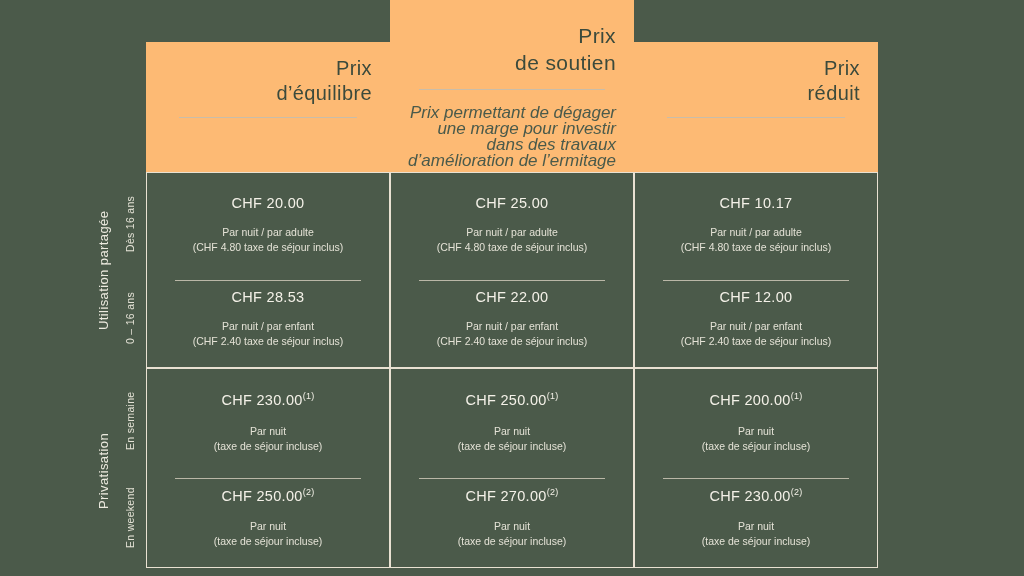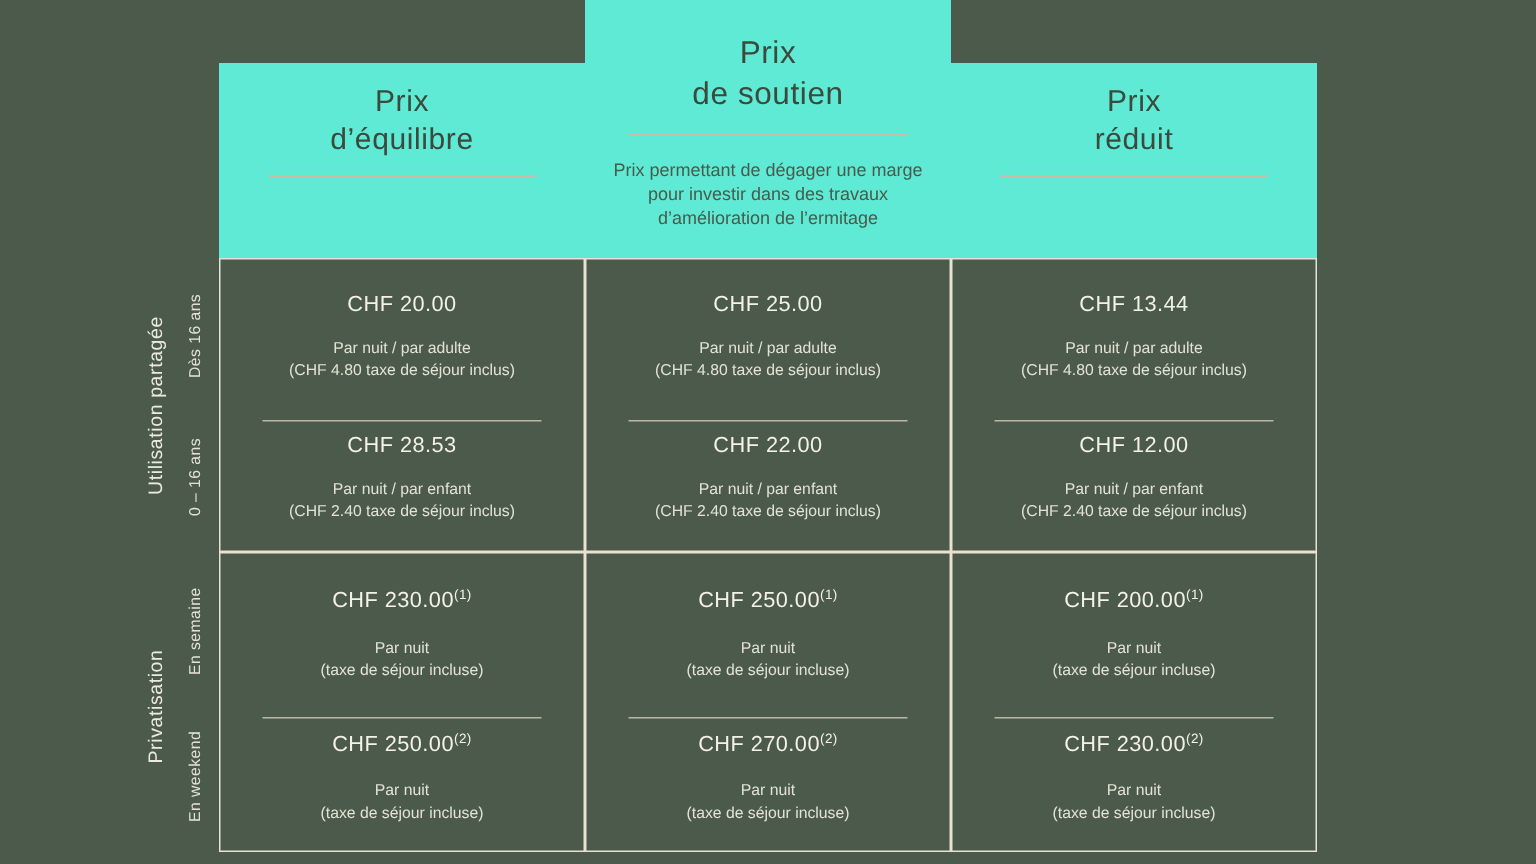--- a/index.html
+++ b/index.html
@@ -22,24 +22,24 @@
   
   .header-row {
     position: absolute;
     left: 146px;
     top: 0px;
     width: 732px;
     height: 172px;
   }
   .head-card {
     position: absolute;
-    background: #5eead4;
+    background: #fdba74;
     box-sizing: border-box;
     padding: 0 18px;
-    text-align: center;
+    text-align: right;
     color: #3b4a3c;
   }
   .head-card.side {
     top: 42px;
     height: 130px;
     width: 244px;
   }
   .head-card.left  { left: 0px; }
   .head-card.right { left: 488px; }
   .head-card.center {
@@ -58,22 +58,23 @@
   .head-card.side .head-title { padding-top: 14px; }
   .head-card.center .head-title { padding-top: 22px; font-size: 21px; line-height: 27px;}
   .head-rule {
     height: 1px;
     background: #c9bda9;
     margin: 11px auto 0 auto;
     width: 178px;
   }
   .head-card.center .head-rule { width: 186px; margin-top: 13px; }
   .head-sub {
-    font-size: 12px;
+    font-size: 17px;
     line-height: 16px;
+    font-style: italic;
     color: #4a5a4b;
     margin-top: 13px;
   }
   .head-card.center .head-sub { margin-top: 15px; }
 
   
   .grid {
     position: absolute;
     left: 146px;
     top: 172px;
@@ -247,21 +248,21 @@
         <div class="price">CHF 22.00</div>
         <div class="detail">
           <span>Par nuit / par enfant</span><br>
           <span>(CHF 2.40 taxe de séjour inclus)</span>
         </div>
       </div>
     </div>
 
     <div class="cell row1">
       <div class="sub">
-        <div class="price">CHF 13.44</div>
+        <div class="price">CHF 10.17</div>
         <div class="detail">
           <span>Par nuit / par adulte</span><br>
           <span>(CHF 4.80 taxe de séjour inclus)</span>
         </div>
       </div>
       <div class="cell-rule"></div>
       <div class="sub">
         <div class="price">CHF 12.00</div>
         <div class="detail">
           <span>Par nuit / par enfant</span><br>

